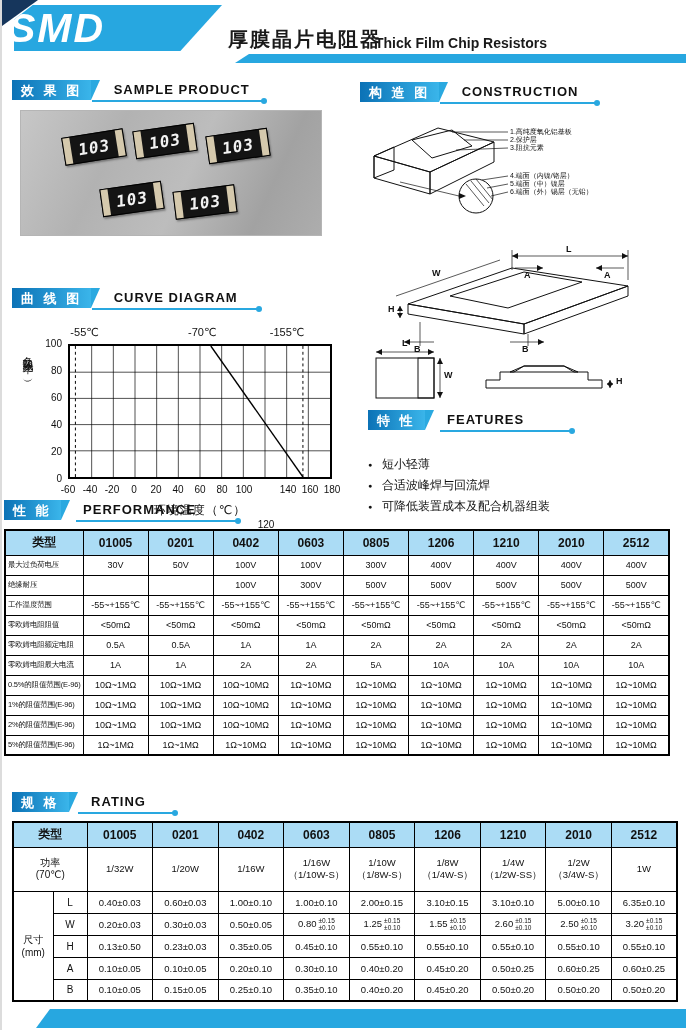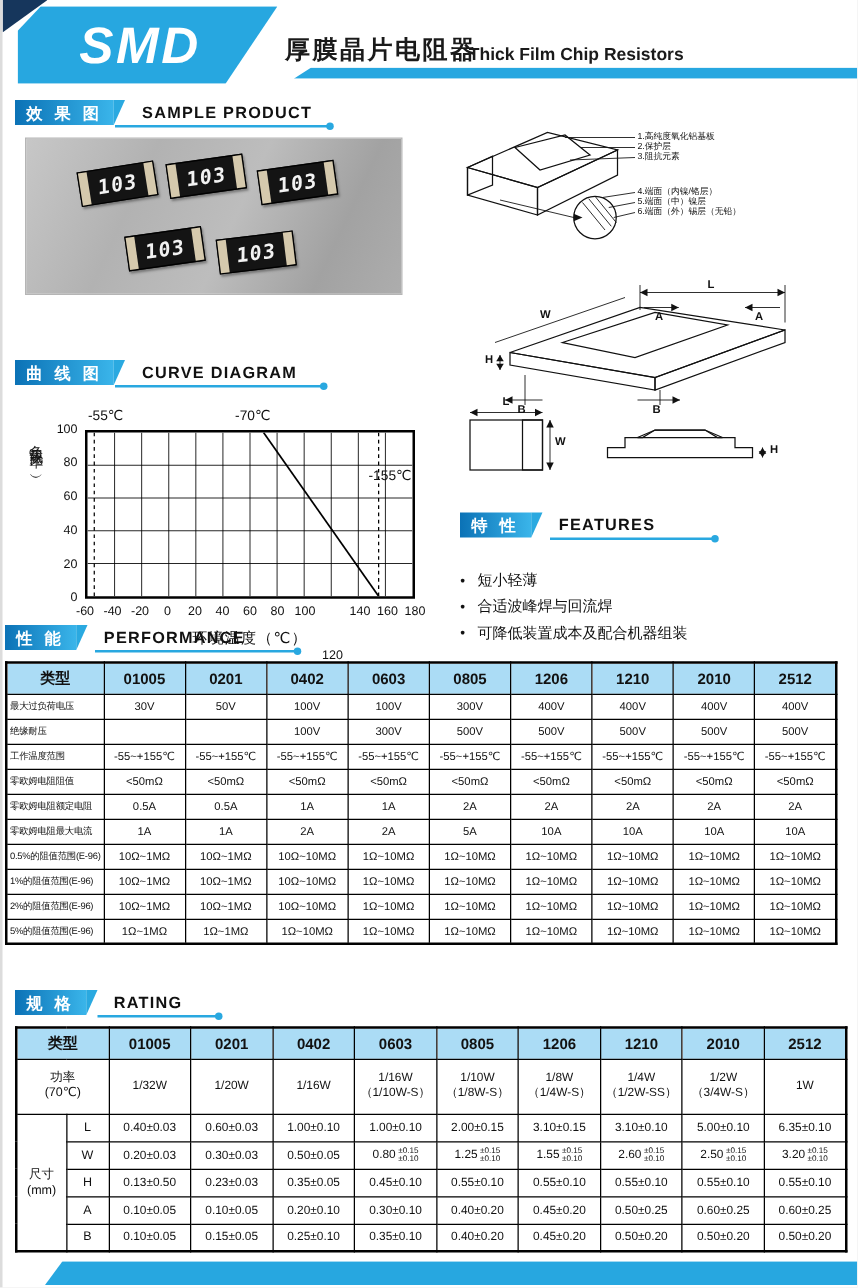--- a/index.html
+++ b/index.html
@@ -2,22 +2,22 @@
 <html><head>
 <meta charset="utf-8">
 <style>
   *{margin:0;padding:0;box-sizing:border-box}
   html,body{background:#ededed}
   body{font-family:"Liberation Sans","DejaVu Sans",sans-serif;color:#111}
   .page{position:relative;width:686px;height:1030px;background:#fff;margin:0 auto;overflow:hidden;border-left:2px solid #dcdcdc}
 
   
   .hdr-corner{position:absolute;left:0;top:0;width:36px;height:26px;background:#16365c;clip-path:polygon(0 0,100% 0,0 100%)}
-  .hdr-banner{position:absolute;left:12px;top:5px;width:208px;height:62px;background:#27a7e0;
-    clip-path:polygon(0 32%,9% 0,100% 0,80% 100%,0 100%);display:flex;align-items:center;justify-content:center}
+  .hdr-banner{position:absolute;left:12px;top:5px;width:208px;height:46px;background:#27a7e0;
+    clip-path:polygon(0 32%,9% 0,100% 0,80% 100%,0 100%);display:flex;align-items:center;justify-content:flex-start}
   .hdr-banner span{color:#fff;font-weight:bold;font-style:italic;font-size:41px;letter-spacing:2px;transform:translateX(-6px)}
   .hdr-underbar{position:absolute;left:233px;top:54px;right:0;height:9px;background:#27a7e0;clip-path:polygon(14px 0,100% 0,100% 100%,0 100%)}
   .hdr-cn{position:absolute;left:226px;top:26px;font-size:20px;font-weight:bold;letter-spacing:2px;color:#1a1a1a}
   .hdr-en{position:absolute;left:373px;top:35px;font-size:14px;font-weight:bold;color:#1a1a1a}
 
   
   .sec-head{position:relative;height:22px;white-space:nowrap}
   .badge{position:relative;display:inline-block;background:linear-gradient(90deg,#0b72b6,#3ab5ea);color:#fff;
     font-weight:bold;font-size:13px;line-height:19px;padding:1px 9px 0 9px;letter-spacing:3px;vertical-align:top}
   .badge::after{content:"";position:absolute;left:100%;top:0;width:0;height:0;border-left:9px solid #2aa9e0;border-bottom:20px solid transparent}
@@ -125,20 +125,25 @@
       <i class="cap"></i>
     </div>
     <div class="chip" style="left:153px;top:77px;transform:rotate(-7deg)">
       <i class="cap"></i>
       <span class="code">103</span>
       <i class="cap"></i>
     </div>
   </div>
 
   <div class="cons-wrap">
+    <div class="sec-head">
+      <span class="badge">构 造 图</span>
+      <span class="sec-en">CONSTRUCTION</span>
+      <span class="sec-line" style="left:80px;width:155px"></span>
+    </div>
 
     <div class="cons-draw">
       <svg width="322" height="118">
 
         <polygon points="14,52 78,24 134,38 70,68" fill="#f4f4f4" class="sketch-line"></polygon>
         <polygon points="14,52 70,68 70,90 14,74" fill="#ffffff" class="sketch-line"></polygon>
         <polygon points="70,68 134,38 134,58 70,90" fill="#e9e9e9" class="sketch-line"></polygon>
         <polygon points="14,52 34,43 34,66 14,74" fill="#cfcfcf" class="sketch-line"></polygon>
         <polygon points="52,36 92,26 112,42 72,54" fill="#9a9a9a" class="sketch-line"></polygon>
 
@@ -274,21 +279,21 @@
           <span class="xtick" style="left: 210px;">80</span>
           <span class="xtick" style="left: 232px;">100</span>
           <span class="xtick" style="left: 254px; margin-top: 35px;">120</span>
           <span class="xtick" style="left: 276px;">140</span>
           <span class="xtick" style="left: 298px;">160</span>
           <span class="xtick" style="left: 320px;">180</span>
         </div>
       <div id="anno-box">
           <span class="anno" style="left: 72.5px;">-55℃</span>
           <span class="anno" style="left: 190.2px;">-70℃</span>
-          <span class="anno" style="left: 300px; margin-top: 48px;">-155℃</span>
+          <span class="anno" style="left: 275px;">-155℃</span>
         </div>
       <div class="xlab">环境温度（℃）</div>
     </div>
   </div>
 
   <div class="features">
     <div class="sec-head">
       <span class="badge">特  性</span>
       <span class="sec-en">FEATURES</span>
       <span class="sec-line" style="left:72px;width:130px"></span>

